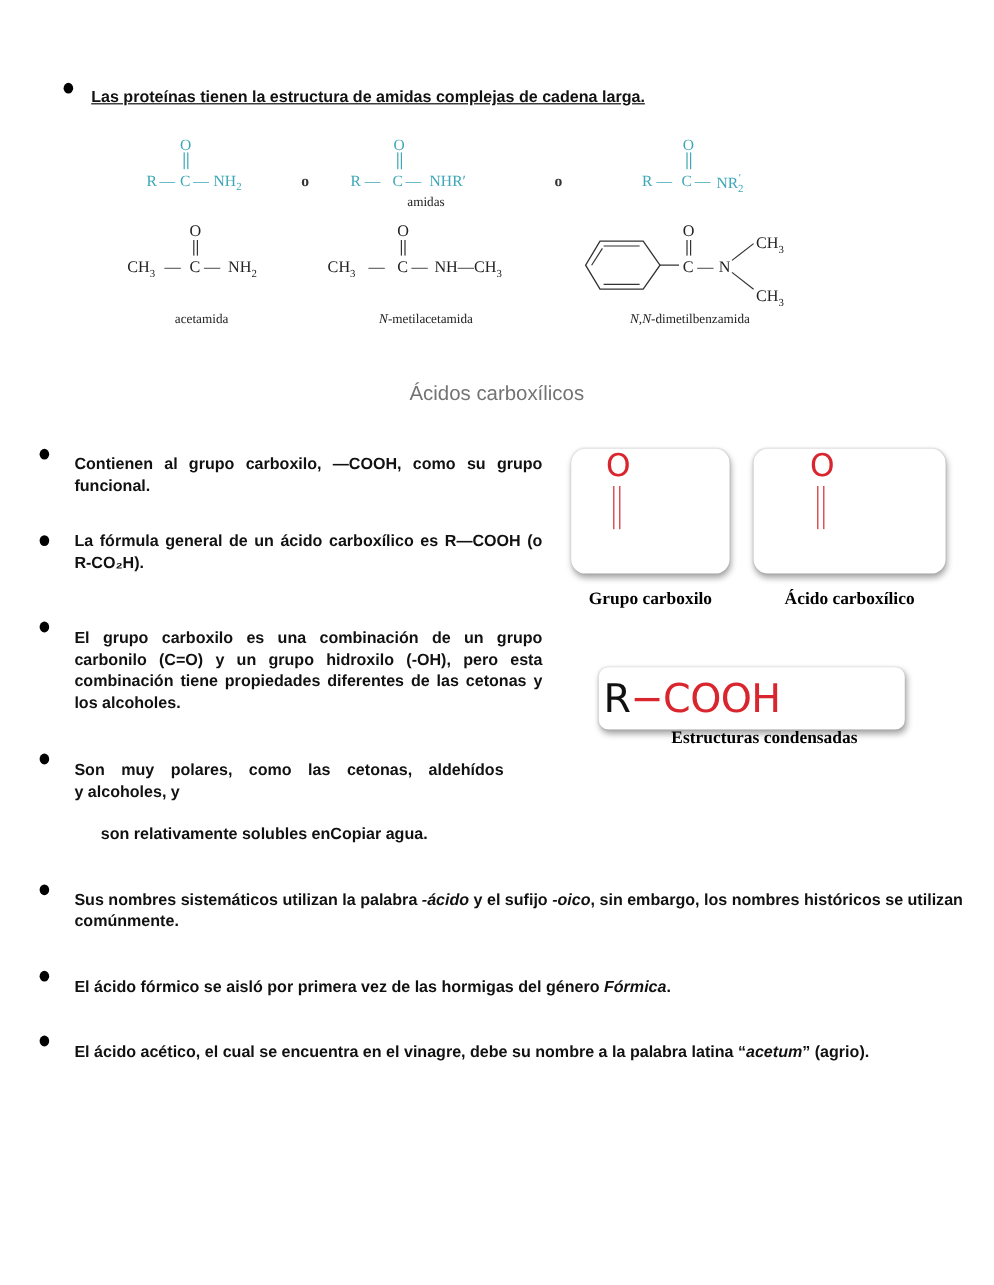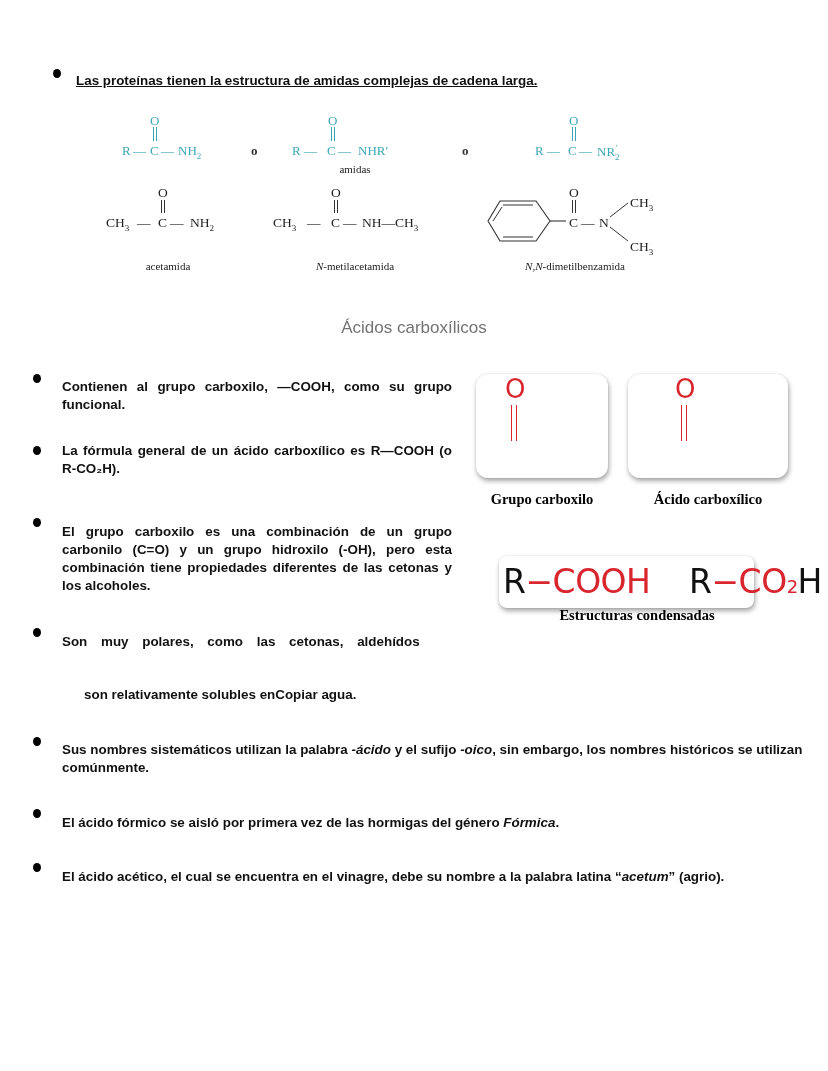--- a/index.html
+++ b/index.html
@@ -111,42 +111,40 @@
 
 <div class="bullet" style="left:33px; top:446px;"></div>
 <div class="btext justify" style="left:62px; top:442px; width:390px;">La fórmula general de un ácido carboxílico es R—COOH (o R-CO₂H).</div>
 
 <div class="bullet" style="left:33px; top:518px;"></div>
 <div class="btext justify" style="left:62px; top:523px; width:390px;">El grupo carboxilo es una combinación de un grupo carbonilo (C=O) y un grupo hidroxilo (-OH), pero esta combinación tiene propiedades diferentes de las cetonas y los alcoholes.</div>
 
 <div class="bullet" style="left:33px; top:628px;"></div>
 <div class="btext" style="left:62px; top:633px; width:390px;">
   <div style="display:flex; justify-content:flex-start; white-space:pre;"><span style="word-spacing:10px;">Son muy polares, como las cetonas, aldehídos</span></div>
+  <div>y alcoholes, y</div>
 </div>
 <div class="btext" style="left:84px; top:686px; width:380px;">son relativamente solubles enCopiar agua.</div>
 
 <div class="box" style="left:476px; top:374px; width:132px; height:104px;">
   <div class="abs big red" style="left:29px; top:0px; font-size:26px;">O</div>
   <div class="abs" style="left:35px; top:31px; width:4px; height:36px; border-left:1.5px solid #d9262e; border-right:1.5px solid #d9262e;"></div>
 </div>
 <div class="figcap" style="left:476px; top:491px; width:132px;">Grupo carboxilo</div>
 
 <div class="box" style="left:628px; top:374px; width:160px; height:104px;">
   <div class="abs big red" style="left:47px; top:0px; font-size:26px;">O</div>
   <div class="abs" style="left:53px; top:31px; width:4px; height:36px; border-left:1.5px solid #d9262e; border-right:1.5px solid #d9262e;"></div>
 </div>
 <div class="figcap" style="left:628px; top:491px; width:160px;">Ácido carboxílico</div>
 
 <div class="box" style="left:499px; top:540px; width:255px; height:52px; border-radius:8px;margin-top:16px;">
   <div class="abs big" style="left:4px; top:6px; font-size:33px; white-space:nowrap; letter-spacing:-0.5px;">
     <span style="color:#111;">R</span><span class="red">−</span><span class="red">COOH</span>
   </div>
-  <div class="abs big" style="left:190px; top:6px; font-size:33px; white-space:nowrap; letter-spacing:-0.5px;">
-    <span style="color:#111;">R</span><span class="red">−</span><span class="red">CO</span><span class="red" style="font-size:18px;">2</span><span style="color:#111;">H</span>
-  </div>
 </div>
 <div class="figcap" style="left:476px; top:607px; width:322px;">Estructuras condensadas</div>
 
 <div class="bullet" style="left:33px; top:737px;"></div>
 <div class="btext" style="left:62px; top:741px; width:766px;"><span>Sus nombres sistemáticos utilizan la palabra </span><i>-ácido</i><span> y el sufijo </span><i>-oico</i><span>, sin embargo, los nombres históricos se utilizan comúnmente.</span></div>
 
 <div class="bullet" style="left:33px; top:809px;"></div>
 <div class="btext" style="left:62px; top:814px; width:740px;"><span>El ácido fórmico se aisló por primera vez de las hormigas del género </span><i>Fórmica</i><span>.</span></div>
 
 <div class="bullet" style="left:33px; top:863px;"></div>

